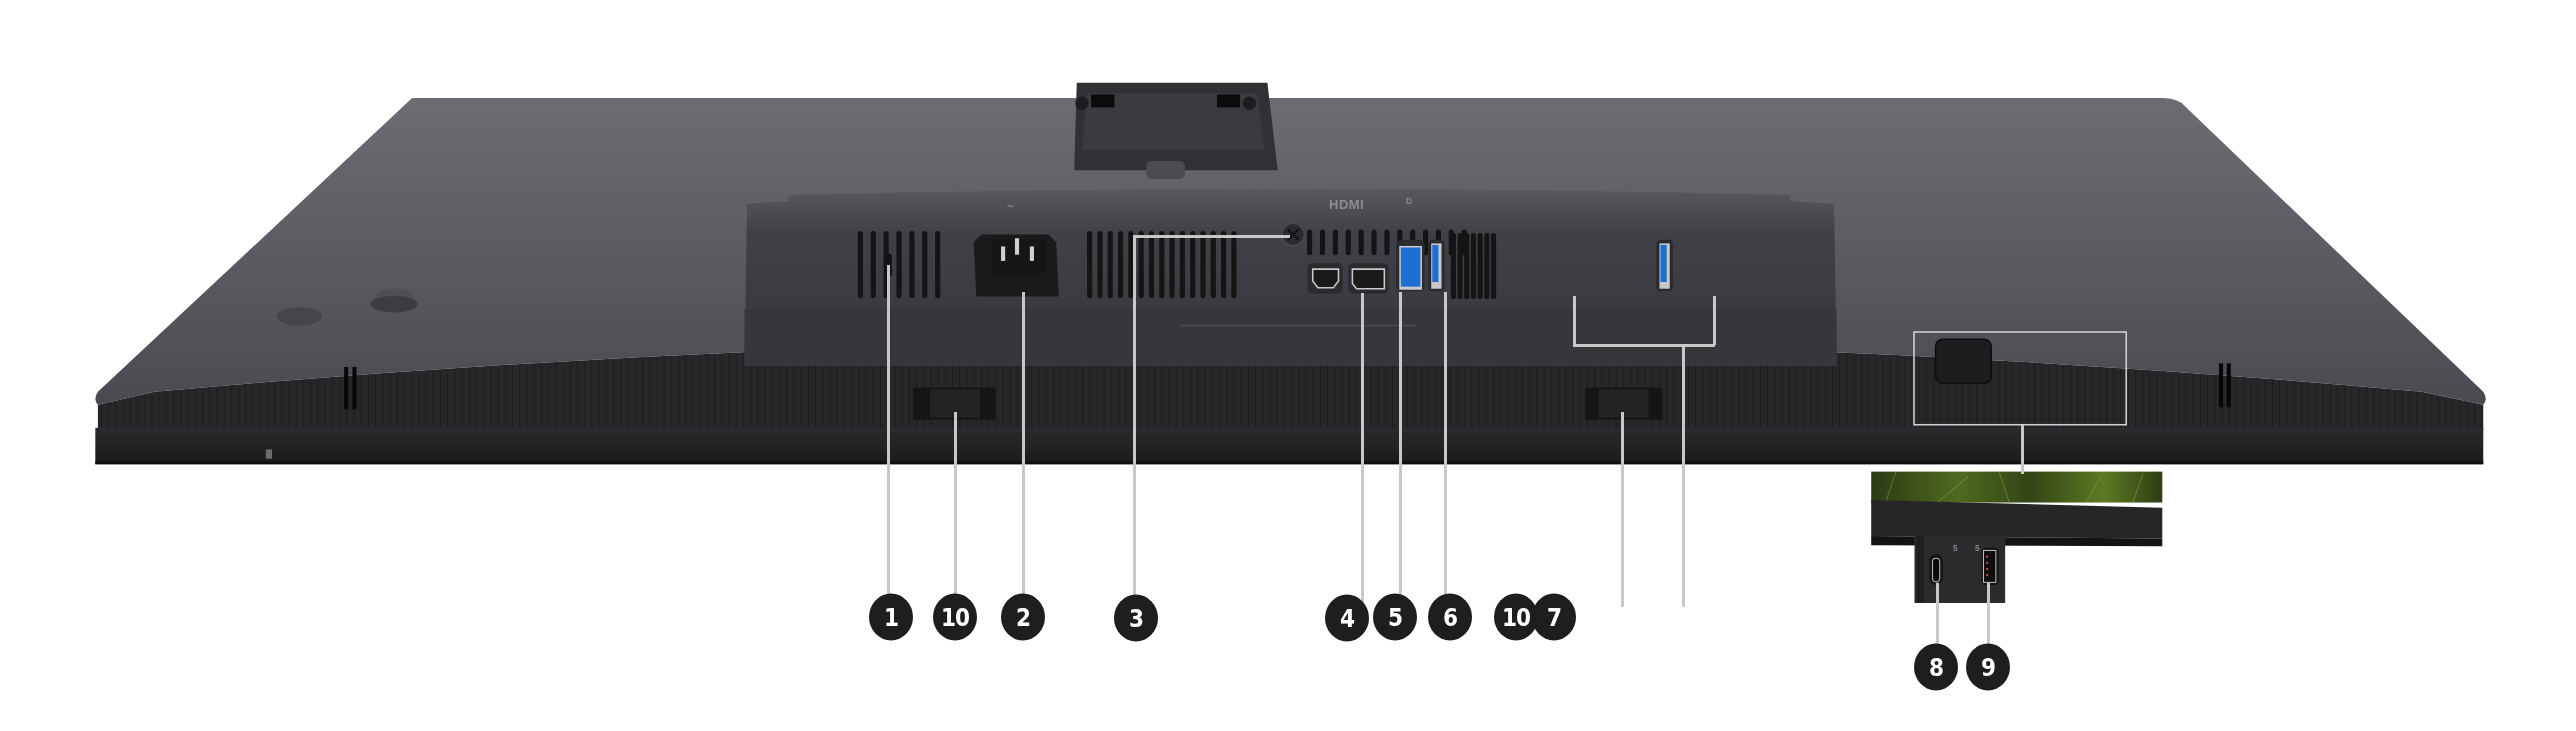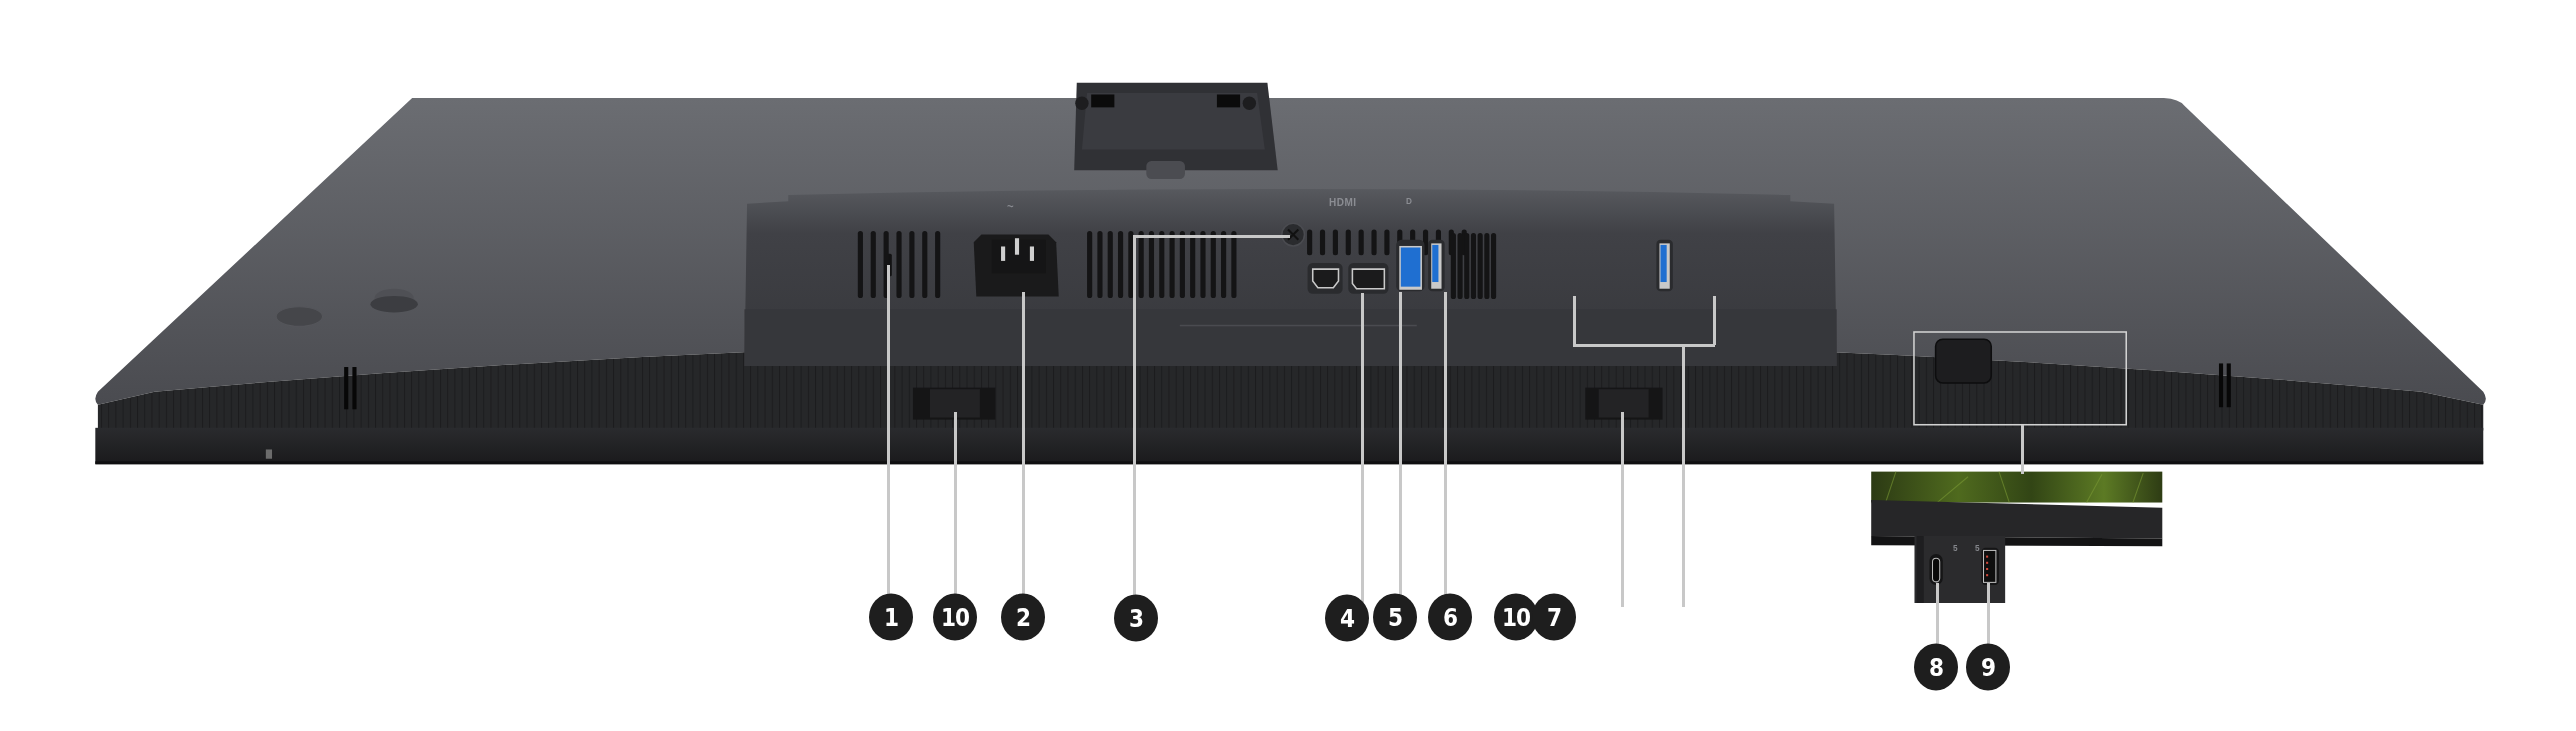--- a/index.html
+++ b/index.html
@@ -185,21 +185,21 @@
   <rect x="3850" y="1068" width="24" height="62" fill="#0e0e0e" stroke="#bdbdbd" stroke-width="2"></rect>
   <g fill="#d0473a">
     <rect x="3855" y="1078" width="4" height="4"></rect>
     <rect x="3855" y="1090" width="4" height="4"></rect>
     <rect x="3855" y="1102" width="4" height="4"></rect>
     <rect x="3855" y="1114" width="4" height="4"></rect>
   </g>
 </svg>
 
 <span class="port-label abs" style="left:1007px;top:200px;">~</span>
-<span class="port-label abs" style="left:1329px;top:197px;font-size:10px;">HDMI</span>
+<span class="port-label abs" style="left:1329px;top:197px;font-size:13px;">HDMI</span>
 <span class="port-label abs" style="left:1406px;top:197px;font-size:8.2px;">D</span>
 <span class="port-label abs" style="left:1953px;top:544px;font-size:8.2px;">5</span>
 <span class="port-label abs" style="left:1975px;top:544px;font-size:8.2px;">5</span>
 
 <div class="leader" style="left:887px;top:265px;height:342px;"></div>
 <div class="leader" style="left:954px;top:412px;height:195px;"></div>
 <div class="leader" style="left:1022px;top:292px;height:314px;"></div>
 <div class="hleader" style="left:1133px;top:235px;width:157px;"></div>
 <div class="leader" style="left:1133px;top:235px;height:372px;"></div>
 <div class="leader" style="left:1361px;top:293px;height:315px;"></div>

